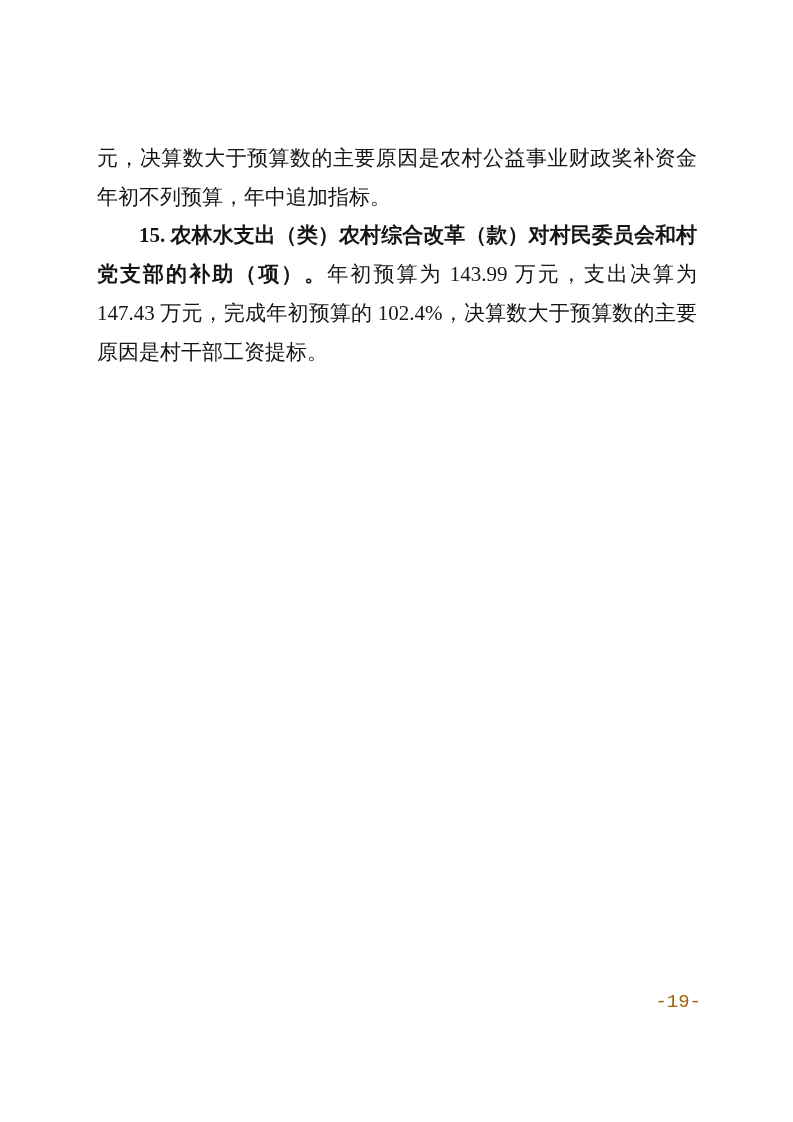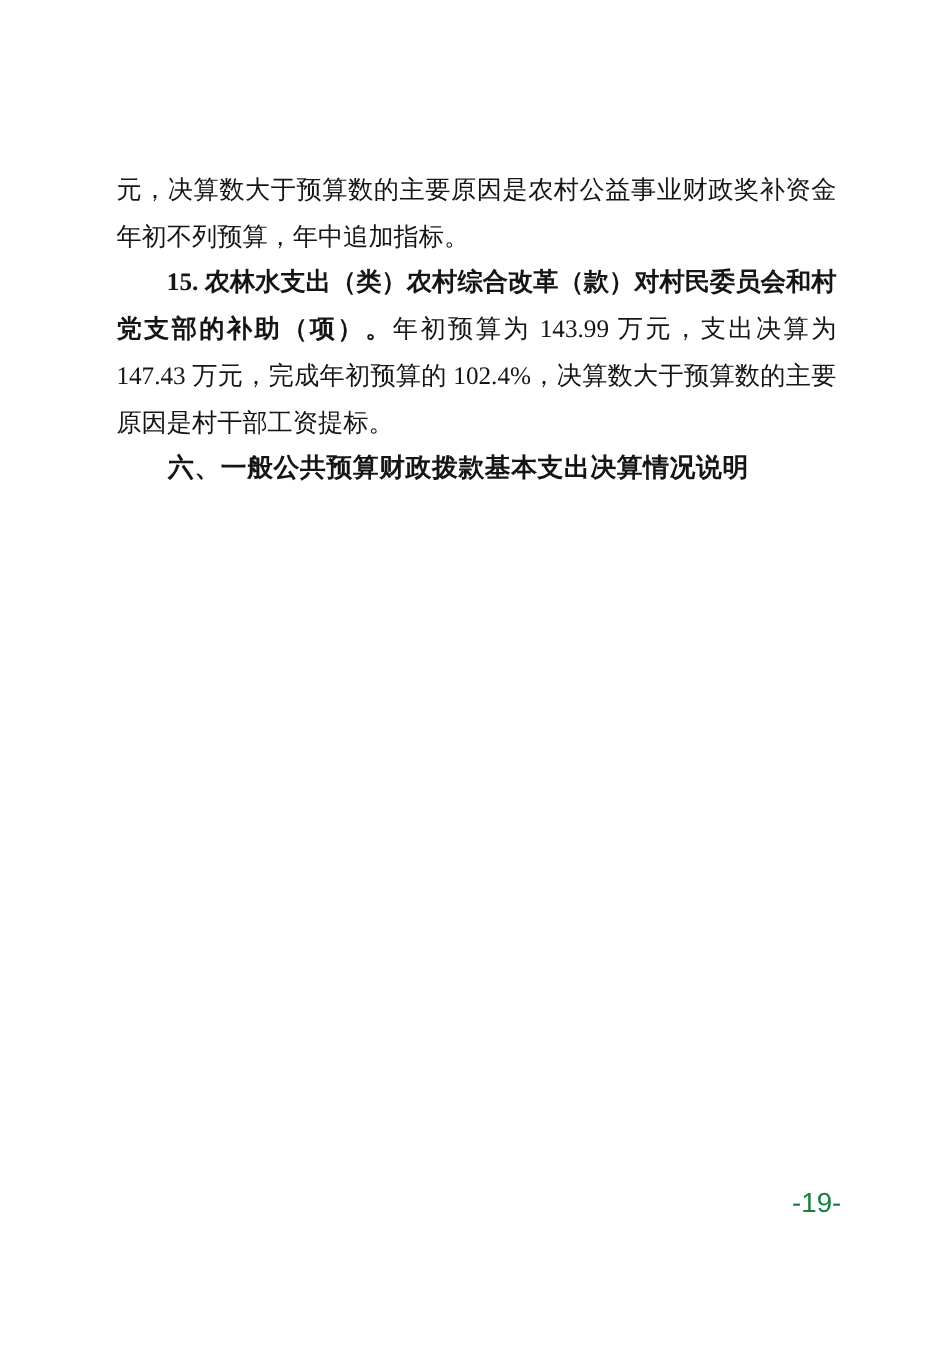--- a/index.html
+++ b/index.html
@@ -40,37 +40,36 @@
   .heading-sans {
     font-family: "Liberation Sans", "DejaVu Sans", sans-serif;
     font-weight: bold;
     font-size: 21.5px;
     letter-spacing: 0.5px;
   }
   .page-number {
     position: absolute;
     top: 990px;
     right: 92px;
-    font-size: 23px;
+    font-size: 19px;
     line-height: 24px;
-    font-family: Liberation Sans, sans-serif;
-    color: #15803d;
+    font-family: Liberation Mono, monospace;
+    color: #a16207;
   }
 </style>
 </head>
 <body>
 
 <div class="page">
   <div class="content">
 
     <p class="para"><span>元，决算数大于预算数的主要原因是农村公益事业财政奖补资金年初不列预算，年中追加指标。</span></p>
 
     <p class="para indent"><span class="bold">15. 农林水支出（类）农村综合改革（款）对村民委员会和村党支部的补助（项）。</span><span>年初预算为 143.99 万元，支出决算为 147.43 万元，完成年初预算的 102.4%，决算数大于预算数的主要原因是村干部工资提标。</span></p>
 
 
 
-    <p class="para indent heading-sans"><span>六、一般公共预算财政拨款基本支出决算情况说明</span></p>
 
 
   </div>
 
   <div class="page-number">-19-</div>
 </div>
 
 </body></html>

